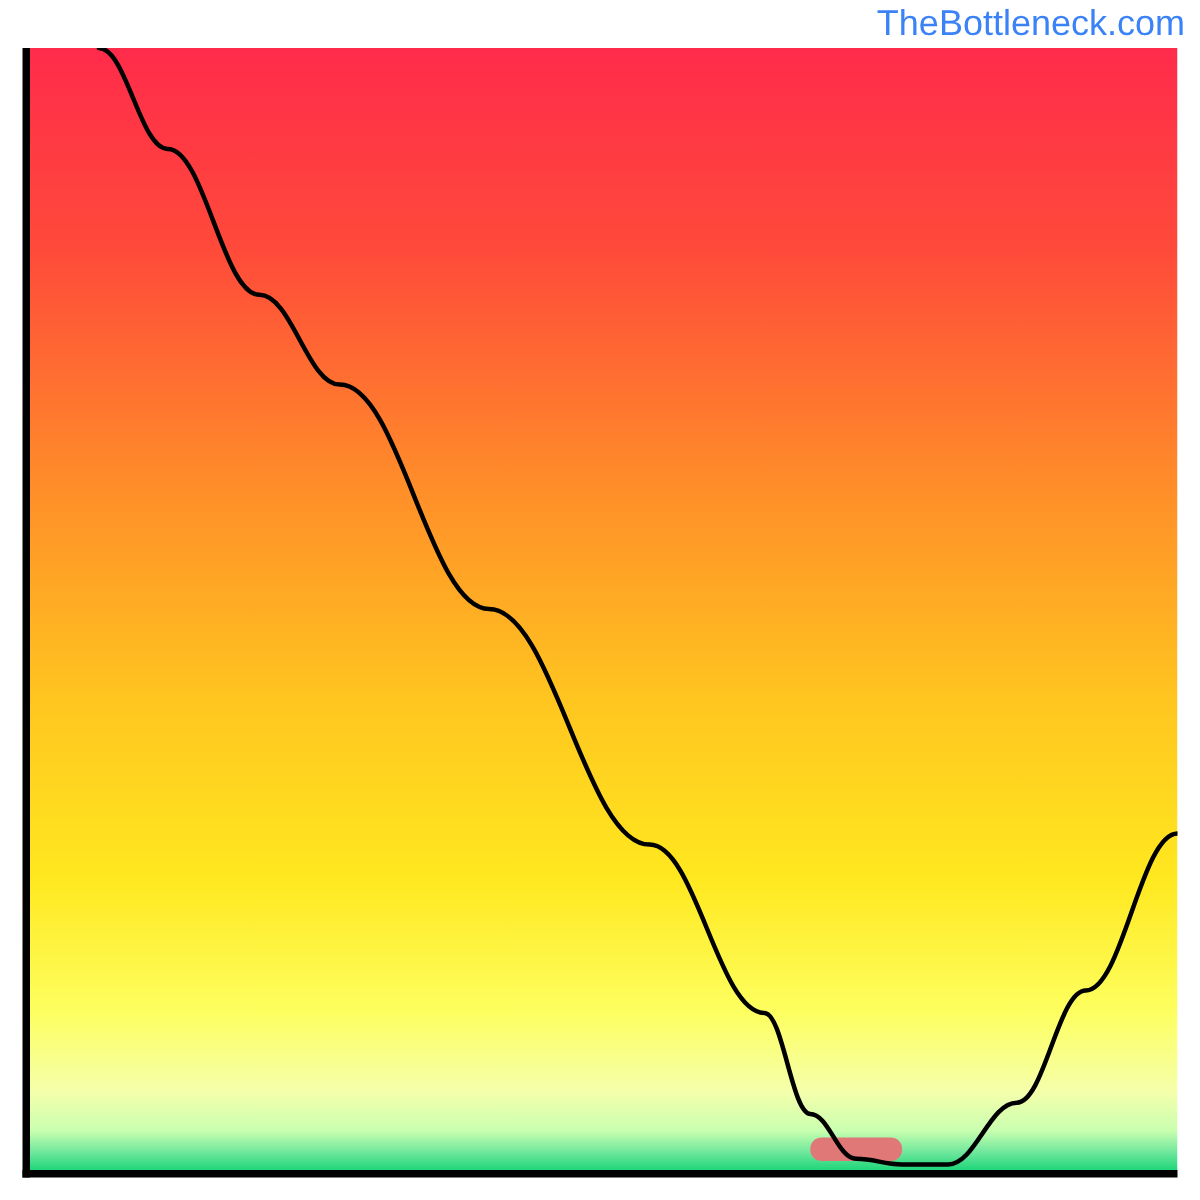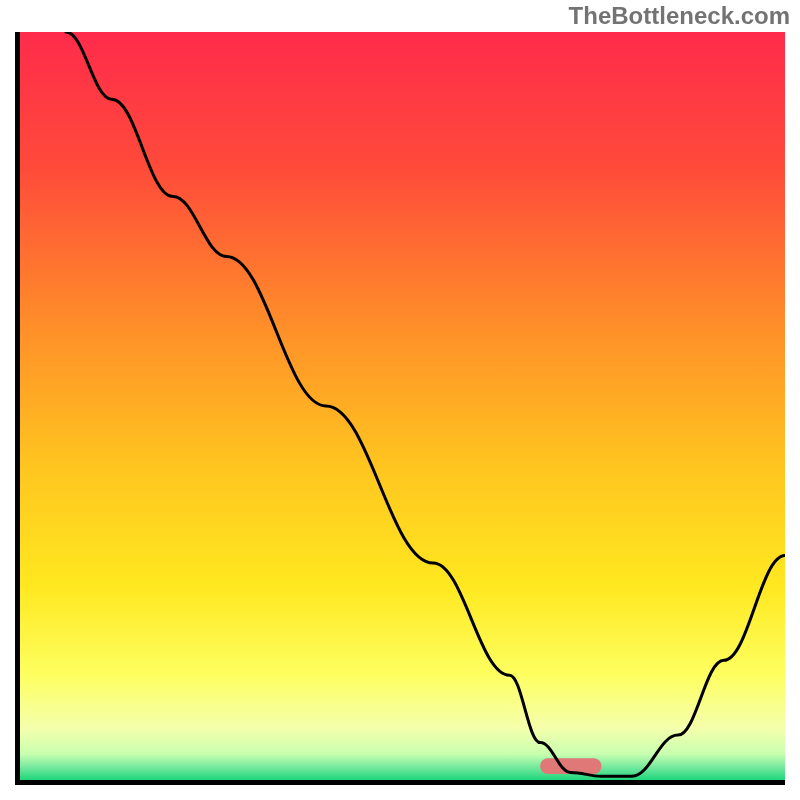--- a/index.html
+++ b/index.html
@@ -13,23 +13,23 @@
   }
   .stage {
     position: relative;
     width: 800px;
     height: 800px;
   }
   .watermark {
     position: absolute;
     top: 2px;
     right: 10px;
-    font-weight: bold;
+    font-weight: normal;
     font-size: 24px;
-    color: #737373;
+    color: #3b82f6;
     letter-spacing: 0px;
   }
   .plot-wrap {
     position: absolute;
     left: 15px;
     top: 32px;
     width: 770px;
     height: 753px;
     box-sizing: border-box;
     border-left: 5px solid #000;

